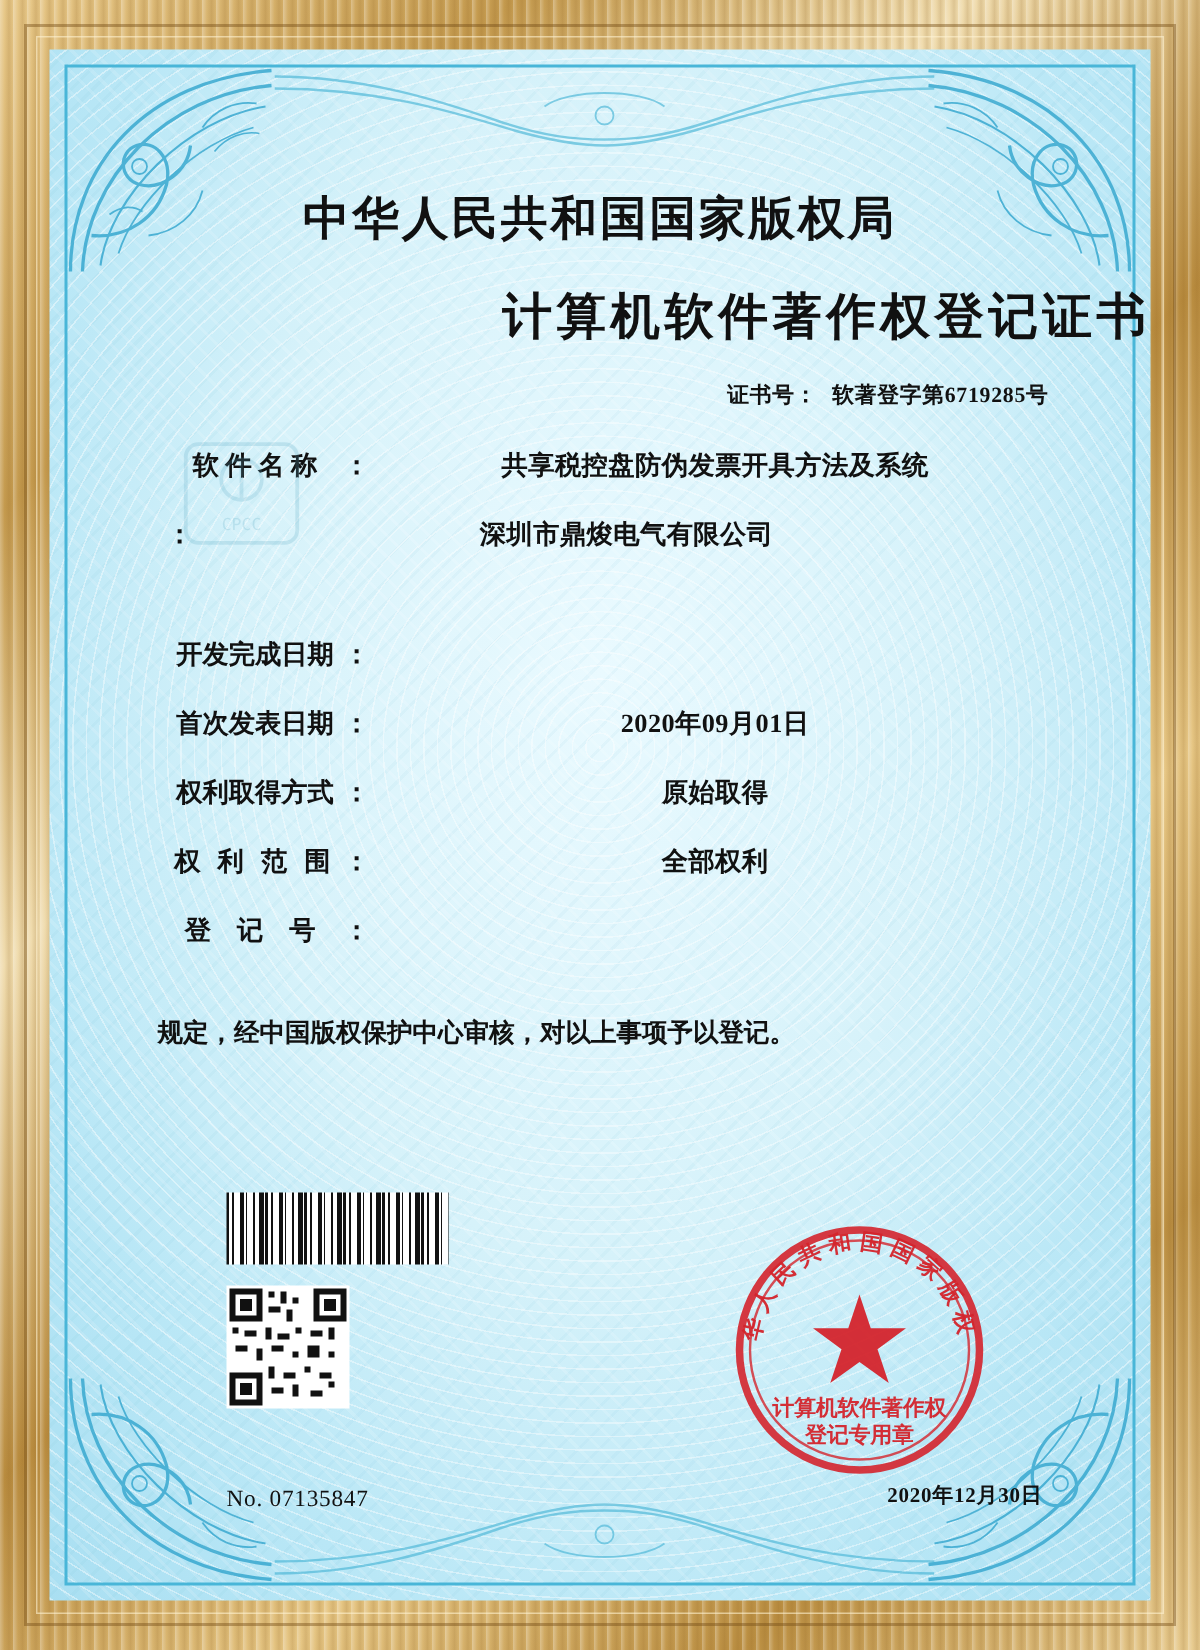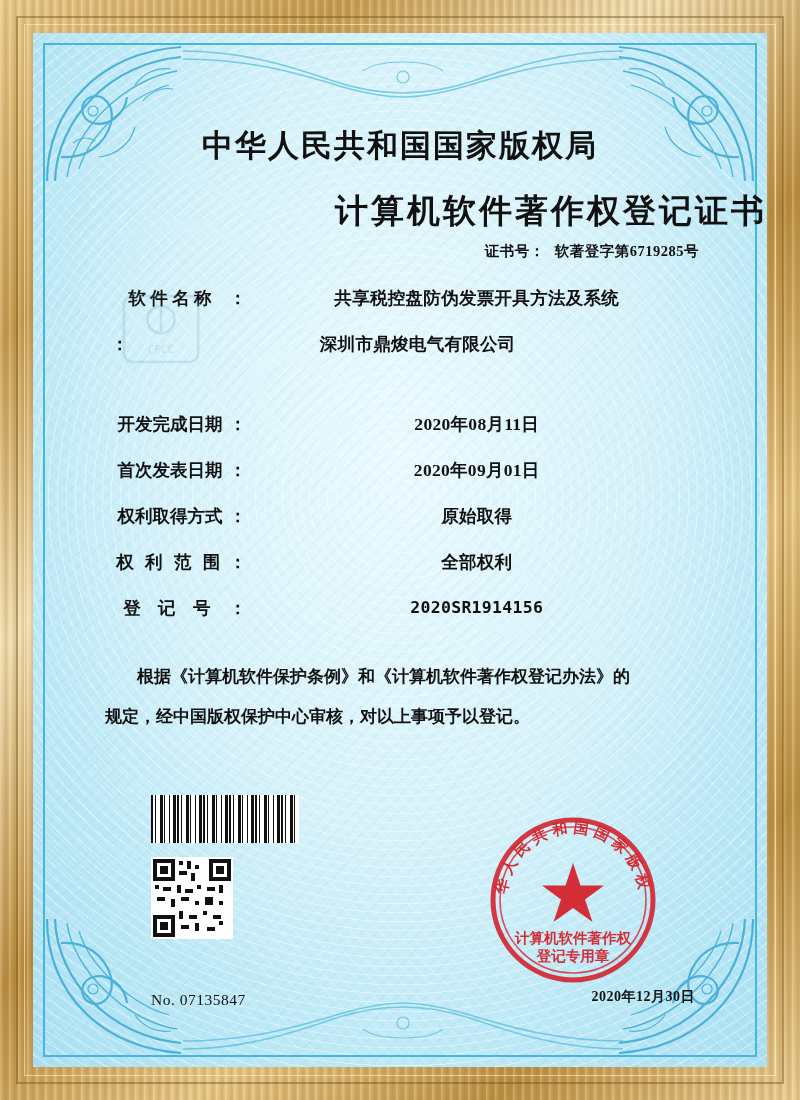--- a/index.html
+++ b/index.html
@@ -90,21 +90,21 @@
     text-align:right;
     font-size:33px;
     letter-spacing:3px;
     color:#111;
     font-weight:700;
     margin-top:22px;
     font-family:"DejaVu Serif","Liberation Serif",serif;
   }
   .cert-no{
     text-align:right;
-    margin-top:8px;
+    margin-top:20px;
     padding-right:68px;
     font-size:14.5px;
     font-weight:700;
     color:#111;
     letter-spacing:.5px;
   }
   .watermark{
     position:absolute;
     left:85px;top:258px;
     width:86px;height:76px;
@@ -318,21 +318,20 @@
         <div class="row">
           <span class="colon">：</span>
           <span class="val">深圳市鼎焌电气有限公司</span>
         </div>
 
         <div class="gap-a"></div>
 
         <div class="row">
           <span class="lbl">开发完成日期</span>
           <span class="colon">：</span>
-          <span class="val">2020年08月11日</span>
         </div>
 
         <div class="gap-b"></div>
 
         <div class="row">
           <span class="lbl">首次发表日期</span>
           <span class="colon">：</span>
           <span class="val">2020年09月01日</span>
         </div>
 
@@ -350,26 +349,24 @@
           <span class="lbl sp5">权 利 范 围</span>
           <span class="colon">：</span>
           <span class="val">全部权利</span>
         </div>
 
         <div class="gap-b"></div>
 
         <div class="row">
           <span class="lbl sp4">登 记 号</span>
           <span class="colon">：</span>
-          <span class="val mono">2020SR1914156</span>
         </div>
       </div>
 
       <div class="statement">
-        <div><span class="indent"></span><span>根据《计算机软件保护条例》和《计算机软件著作权登记办法》的</span></div>
         <div>规定，经中国版权保护中心审核，对以上事项予以登记。</div>
       </div>
 
       <div class="codes">
         <div class="barcode"></div>
         <div class="qr">
           <div class="mod" style="left:2px;top:2px;width:22px;height:22px;"></div>
           <div class="mod" style="left:6px;top:6px;width:14px;height:14px;background:#fff;"></div>
           <div class="mod" style="left:9px;top:9px;width:8px;height:8px;"></div>
           <div class="mod" style="right:2px;top:2px;width:22px;height:22px;"></div>

